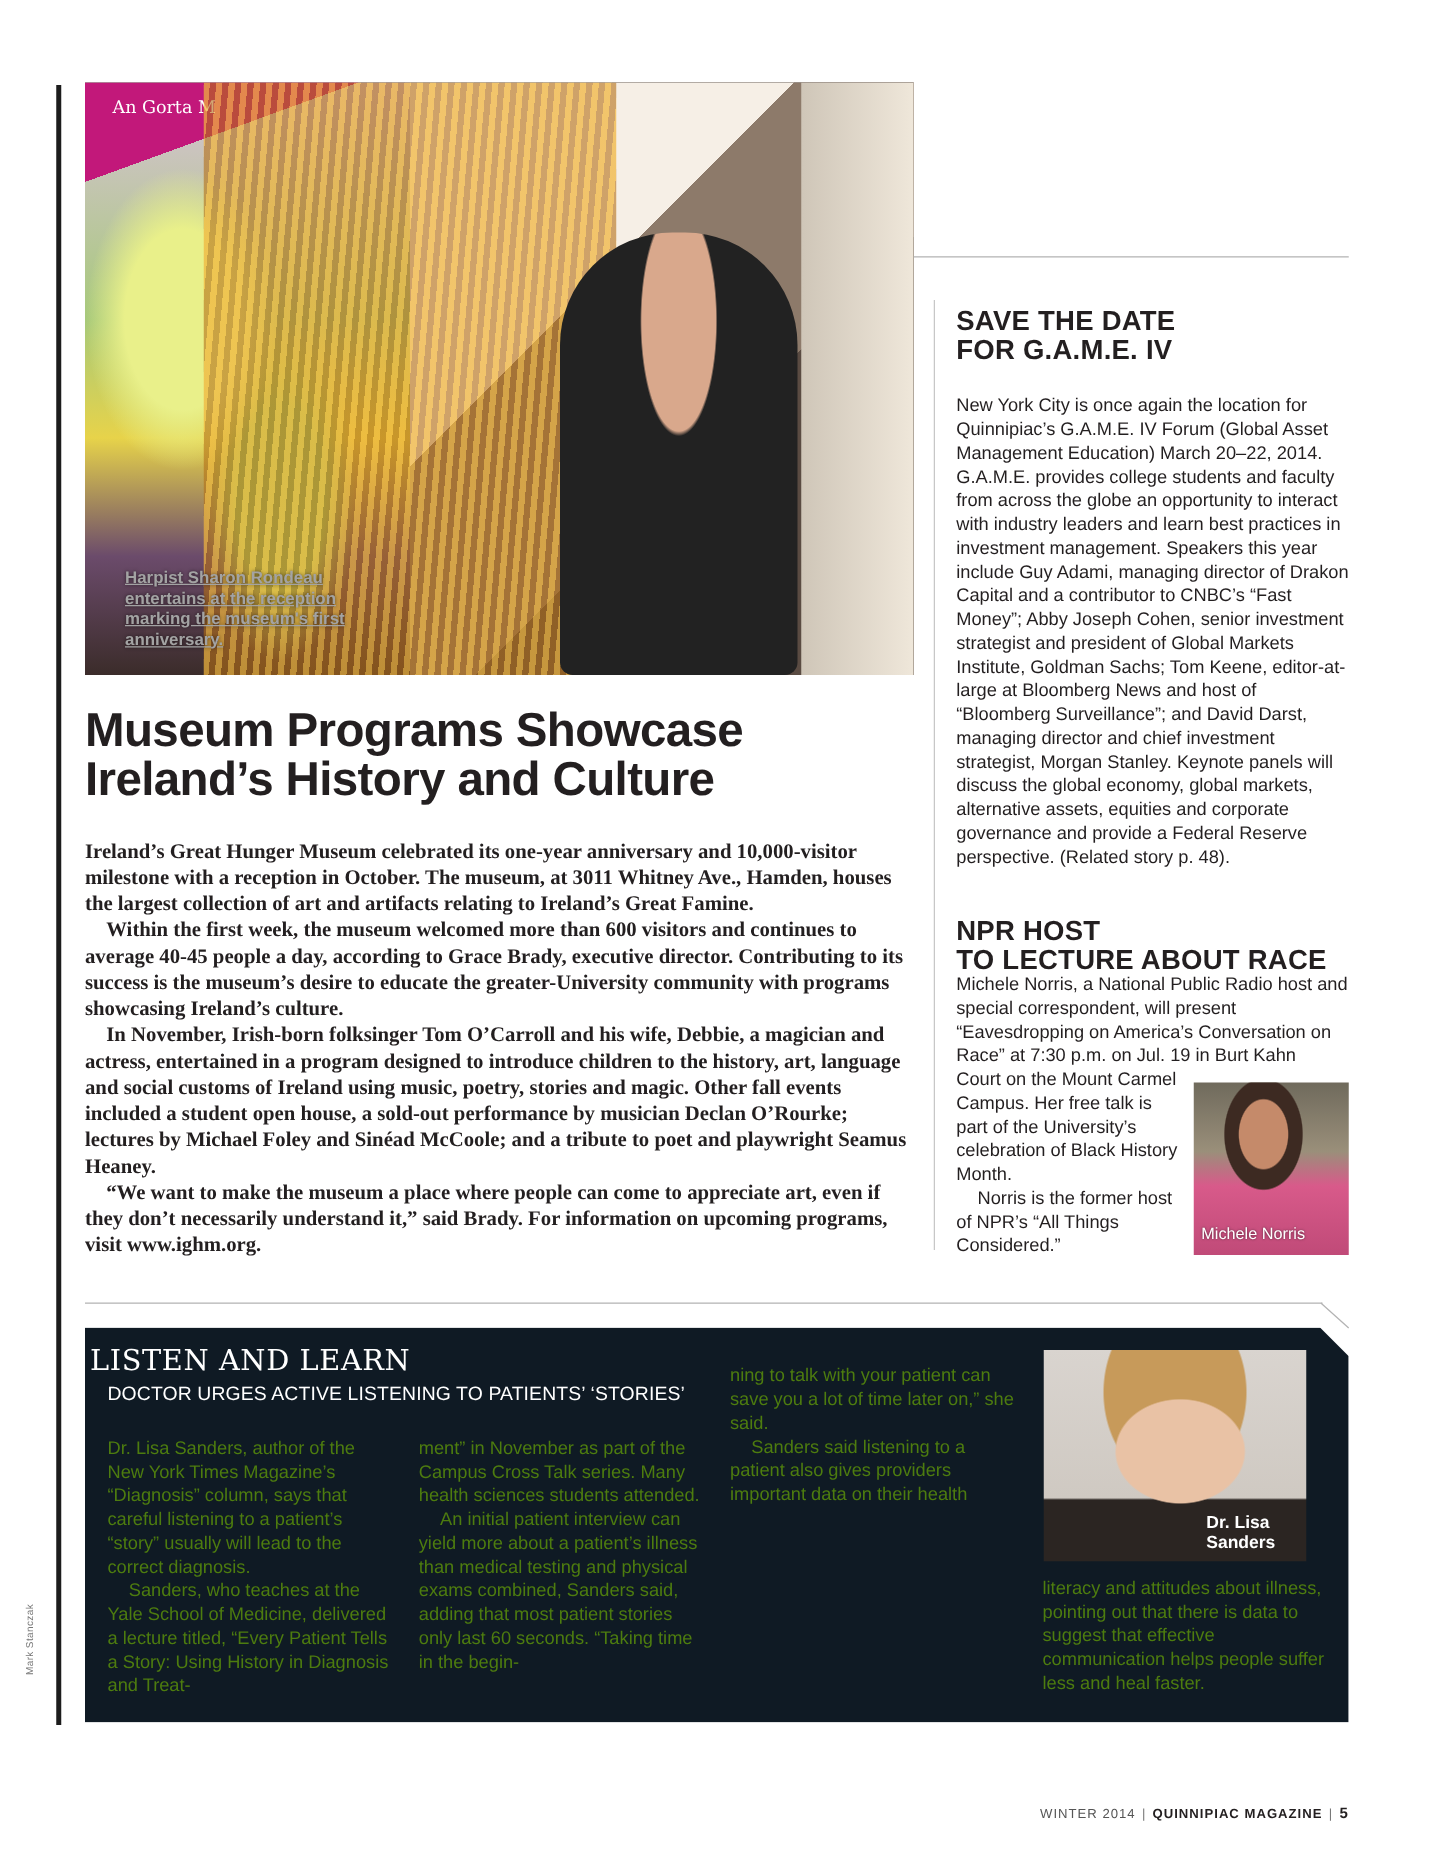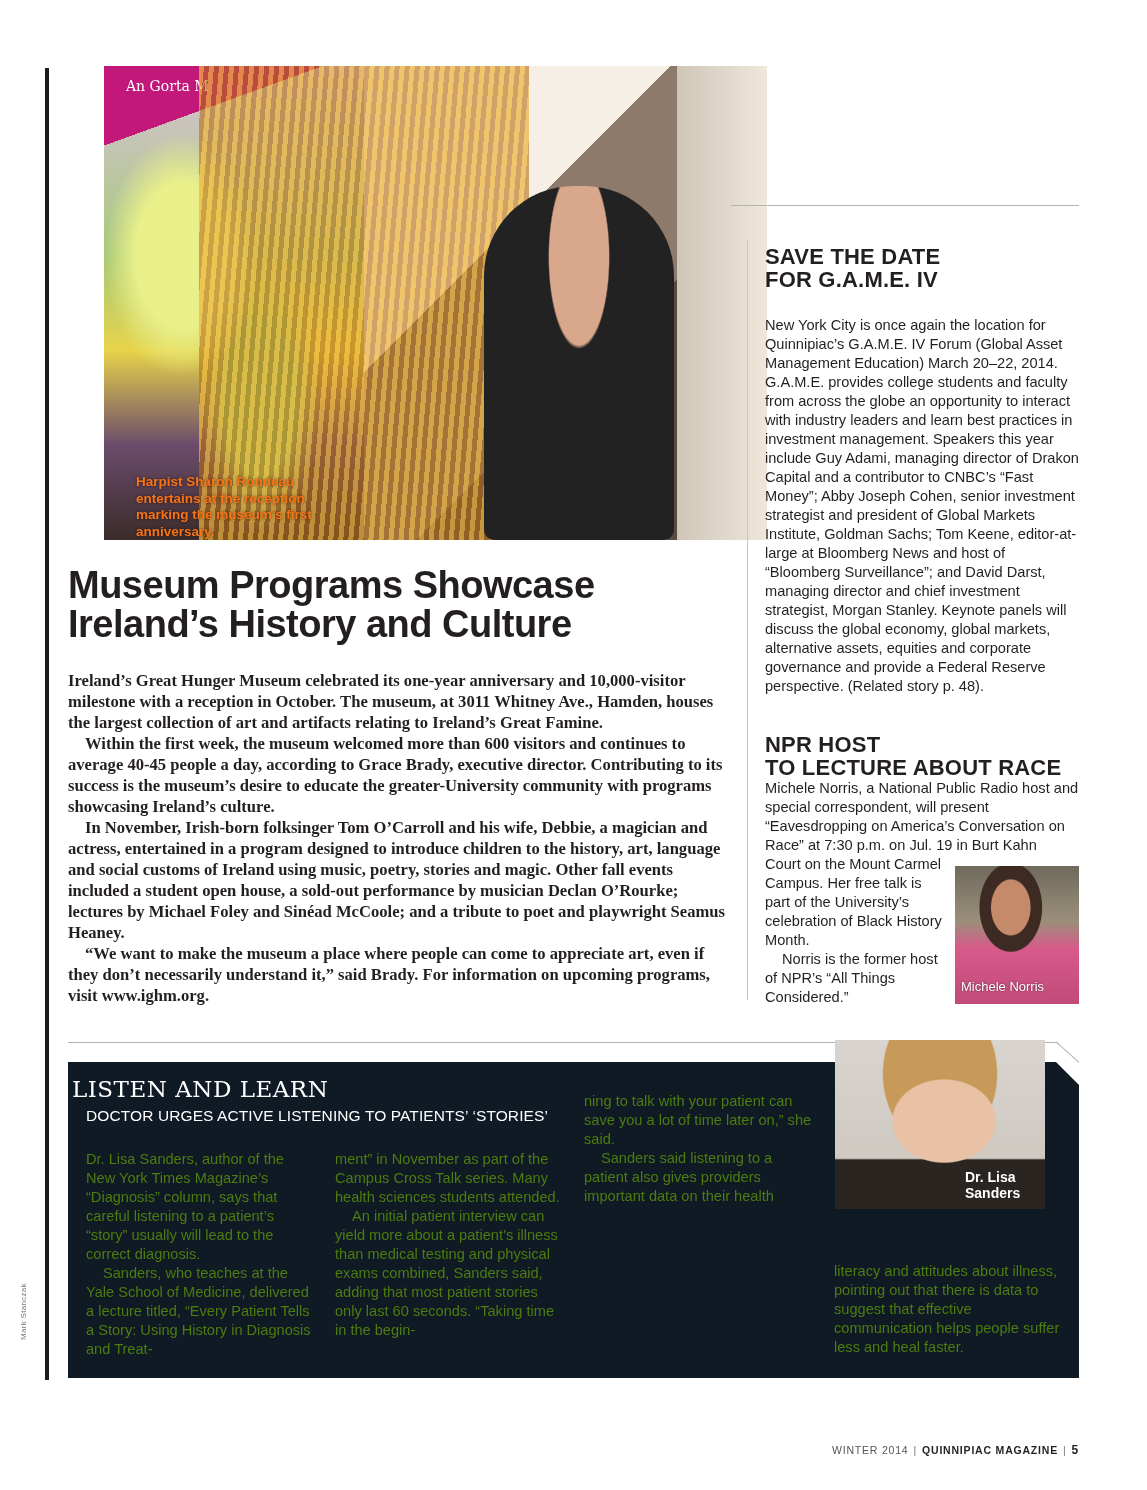--- a/index.html
+++ b/index.html
@@ -3,36 +3,36 @@
 <meta charset="utf-8">
 <style>
   * { box-sizing: border-box; margin: 0; padding: 0; }
   html, body { width: 1147px; height: 1490px; background: #ffffff; overflow: hidden; }
   body { position: relative; font-family: "Liberation Sans", sans-serif; color: #231f20; }
 
   .left-rule { position: absolute; left: 45px; top: 68px; width: 4px; height: 1312px; background: #1c1c1c; }
   .photo-credit { position: absolute; left: 19px; top: 1340px; width: 60px; transform: rotate(-90deg); transform-origin: left top; font-size: 8px; color: #777; letter-spacing: 0.3px; white-space: nowrap; }
 
   
-  .harp-photo { position: absolute; left: 68px; top: 66px; width: 663px; height: 474px; overflow: hidden; background: #3a2a1e; margin-left: 36px; }
+  .harp-photo { position: absolute; left: 68px; top: 66px; width: 663px; height: 474px; overflow: hidden; background: #3a2a1e; }
   .harp-photo .glass { position: absolute; left: 0; top: 0; width: 260px; height: 474px;
     background:
       linear-gradient(160deg, #c2187a 0 14%, transparent 14%),
       radial-gradient(ellipse at 30% 40%, #e9f08a 0 18%, transparent 30%),
       radial-gradient(ellipse at 60% 70%, #9fd36a 0 16%, transparent 28%),
       linear-gradient(180deg, #d8c2d8 0%, #a7c97a 40%, #e7d34a 60%, #6b4b6b 80%, #3b2c2a 100%); }
   .harp-photo .banner-text { position: absolute; left: 22px; top: 12px; color: #fff; font-family: "DejaVu Serif", serif; font-size: 14px; }
   .harp-photo .wall { position: absolute; left: 260px; top: 0; width: 403px; height: 474px;
     background: linear-gradient(135deg, #f6efe6 0 35%, #8d7a6a 35% 60%, #5a4b42 60% 100%); }
   .harp-photo .harp { position: absolute; left: 95px; top: 0; width: 330px; height: 474px;
     background: repeating-linear-gradient(95deg, rgba(240,180,60,0.85) 0 5px, rgba(180,110,20,0.7) 5px 10px); opacity: 0.85; }
   .harp-photo .person { position: absolute; left: 380px; top: 120px; width: 190px; height: 354px;
     background: radial-gradient(ellipse at 50% 20%, #d9a88c 0 22%, #222 23% 100%); border-radius: 90px 90px 10px 10px; }
   .harp-photo .soundboard { position: absolute; right: 0; top: 0; width: 90px; height: 474px; background: linear-gradient(90deg, #cfc6b8, #efe7da); }
-  .harp-caption { position: absolute; left: 32px; top: 408px; width: 190px; color: #f97316; font-size: 13.5px; font-weight: bold; line-height: 16.5px; text-shadow: 0 0 3px rgba(0,0,0,0.6); }
+  .harp-caption { position: absolute; left: 32px; top: 388px; width: 190px; color: #a3a3a3; font-size: 13.5px; font-weight: bold; line-height: 16.5px; text-shadow: 0 0 3px rgba(0,0,0,0.6); text-decoration: underline; }
 
   .top-hrule { position: absolute; left: 731px; top: 205px; width: 348px; height: 1px; background: #b3b3b3; }
   .sidebar-vrule { position: absolute; left: 747px; top: 240px; width: 1px; height: 760px; background: #c7c7c7; }
 
   
   .article-title { position: absolute; left: 68px; top: 566px; width: 660px; font-size: 38px; font-weight: bold; line-height: 39px; letter-spacing: -0.5px; color: #231f20; }
   .article-body { position: absolute; left: 68px; top: 670px; width: 660px; font-family: "Liberation Serif", serif; font-size: 16.6px; line-height: 21px; color: #231f20; font-weight: bold; }
   .article-body p { text-indent: 17px; }
   .article-body p:first-child { text-indent: 0; }
 
@@ -54,21 +54,21 @@
   .box-rule-diag { position: absolute; left: 1057px; top: 1042px; width: 30px; height: 1px; background: #b3b3b3; transform: rotate(42deg); transform-origin: left top; }
   .dark-box { position: absolute; left: 68px; top: 1062px; width: 1011px; height: 316px; background: #0f1a24; clip-path: polygon(0 0, 988px 0, 1011px 23px, 1011px 316px, 0 316px); }
   .box-title { position: absolute; left: 72px; top: 1076px; font-family: "DejaVu Serif", serif; font-size: 23px; color: #fff; letter-spacing: 0.5px; }
   .box-sub { position: absolute; left: 86px; top: 1107px; font-size: 15.5px; color: #fff; letter-spacing: 0.1px; }
   .box-col { position: absolute; width: 230px; font-size: 14.6px; line-height: 19px; color: #4d7c0f; }
   .box-col .indent { text-indent: 17px; }
   .col1 { left: 86px; top: 1150px; }
   .col2 { left: 335px; top: 1150px; }
   .col3 { left: 584px; top: 1092px; }
   .col4 { left: 834px; top: 1262px; }
-  .sanders-photo { position: absolute; left: 835px; top: 1040px; width: 210px; height: 169px; overflow: hidden;
+  .sanders-photo { position: absolute; left: 835px; top: 1080px; width: 210px; height: 169px; overflow: hidden;
     background: radial-gradient(ellipse at 52% 48%, #e9c2a5 0 33%, transparent 34%),
                 radial-gradient(ellipse at 50% 20%, #c79a5a 0 38%, transparent 39%),
                 linear-gradient(180deg, #d9d4cf 0%, #cfc9c2 70%, #2b2522 71%, #2b2522 100%); }
   .sanders-caption { position: absolute; right: 10px; bottom: 8px; width: 70px; color: #fff; font-size: 14px; font-weight: bold; line-height: 16px; text-align: left; }
 
   
   .footer { position: absolute; right: 68px; top: 1443px; font-size: 10.5px; letter-spacing: 0.8px; color: #555; white-space: nowrap; }
   .footer .sep { margin: 0 5px; color: #777; }
   .footer .mag { font-weight: bold; color: #231f20; }
   .footer .page { font-weight: bold; color: #231f20; font-size: 12px; }

